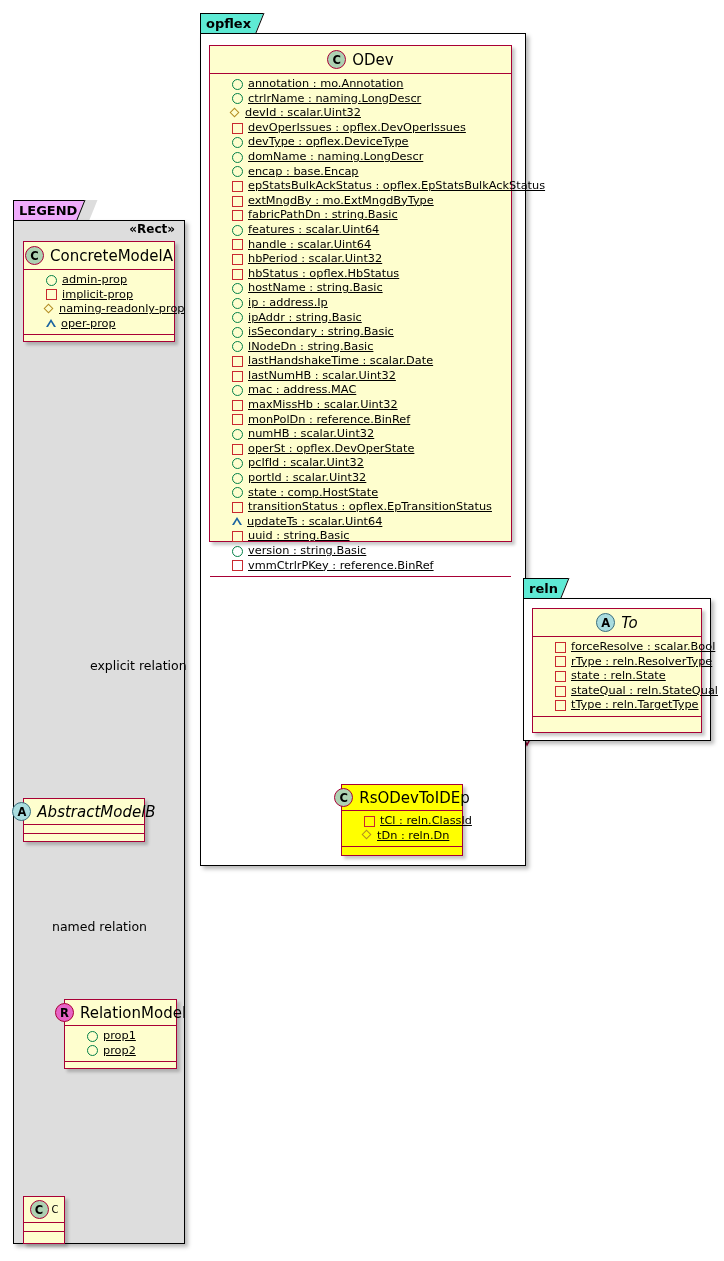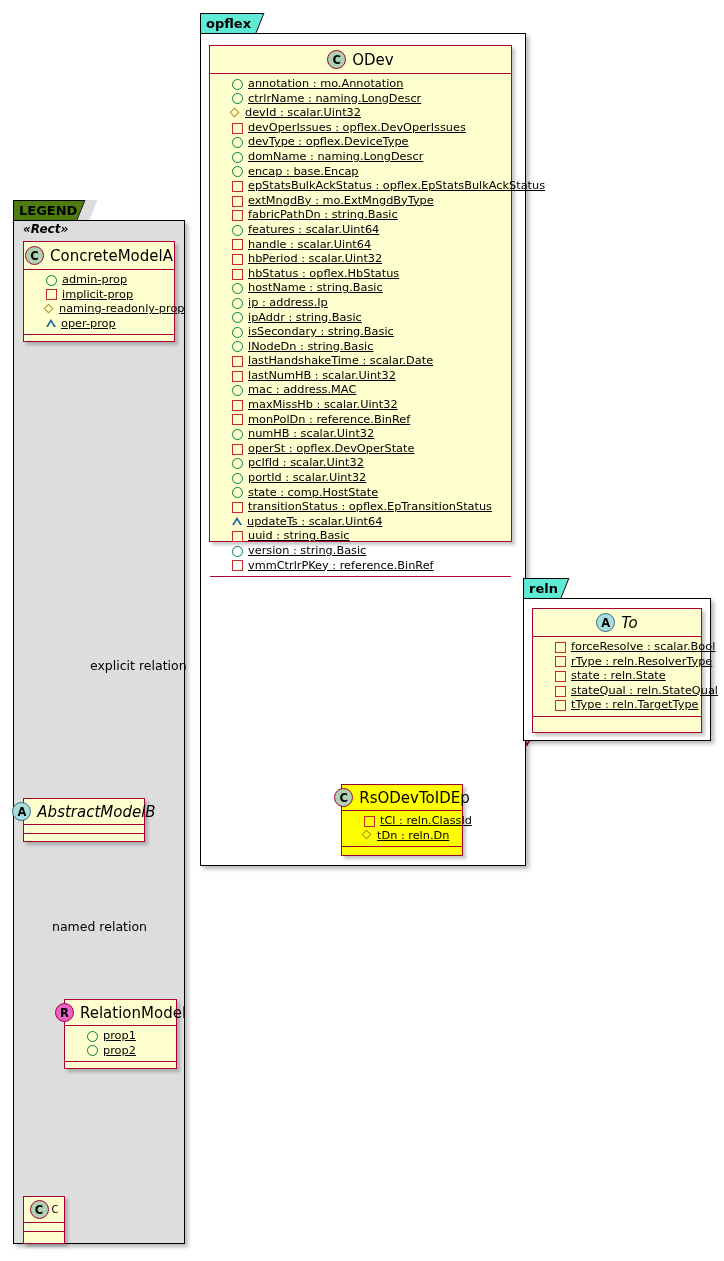--- a/index.html
+++ b/index.html
@@ -14,21 +14,21 @@
            border:1.5px solid #000000;border-bottom:none;
            font-weight:bold;font-size:13px;color:#000;
            line-height:19px;padding-left:5px;white-space:nowrap;}
   .pkg-tab .fold{position:absolute;right:-1px;top:-1px;width:12px;height:21px;
                  background:#FFFFFF;border-left:1.5px solid #000;
                  transform:skewX(-22deg);transform-origin:bottom left;}
 
   
   .legend{position:absolute;box-sizing:border-box;background:#DDDDDD;
           border:1.5px solid #000000;box-shadow:3px 3px 4px rgba(0,0,0,.28);}
-  .legend-tab{position:absolute;box-sizing:border-box;background:#4d7c0f;
+  .legend-tab{position:absolute;box-sizing:border-box;background:#f0abfc;
               border:1.5px solid #000000;border-bottom:none;
               font-weight:bold;font-size:13px;color:#000;
               line-height:19px;padding-left:5px;white-space:nowrap;}
   .legend-tab .fold{position:absolute;right:-1px;top:-1px;width:12px;height:21px;
                     background:#DDDDDD;border-left:1.5px solid #000;
                     transform:skewX(-22deg);transform-origin:bottom left;}
 
   
   .cls{position:absolute;box-sizing:border-box;background:#FEFECE;
        border:1.3px solid #A80036;box-shadow:3px 3px 3px rgba(0,0,0,.22);}
@@ -68,22 +68,22 @@
   .vis.tri{width:0;height:0;border-left:5px solid transparent;
            border-right:5px solid transparent;border-bottom:8.6px solid transparent;
            position:relative;}
   .vis.tri:before{content:"";position:absolute;left:-5px;top:-1px;width:0;height:0;
       border-left:5px solid transparent;border-right:5px solid transparent;
       border-bottom:8.6px solid #1963A0;}
   .vis.tri:after{content:"";position:absolute;left:-3.2px;top:1.9px;width:0;height:0;
       border-left:3.2px solid transparent;border-right:3.2px solid transparent;
       border-bottom:5.5px solid #FEFECE;}
 
-  .stereo{position:absolute;font-style:italic;font-weight:bold;font-size:12px;
-          color:#000;text-align:left;}
+  .stereo{position:absolute;font-weight:bold;font-size:12px;
+          color:#000;text-align:right;}
 
   .edge-label{position:absolute;font-size:12.5px;color:#000;white-space:nowrap;}
 
   svg.links{position:absolute;left:0;top:0;width:724px;height:1261px;
             overflow:visible;pointer-events:none;}
 </style>
 </head>
 <body>
 
 <svg class="links">

